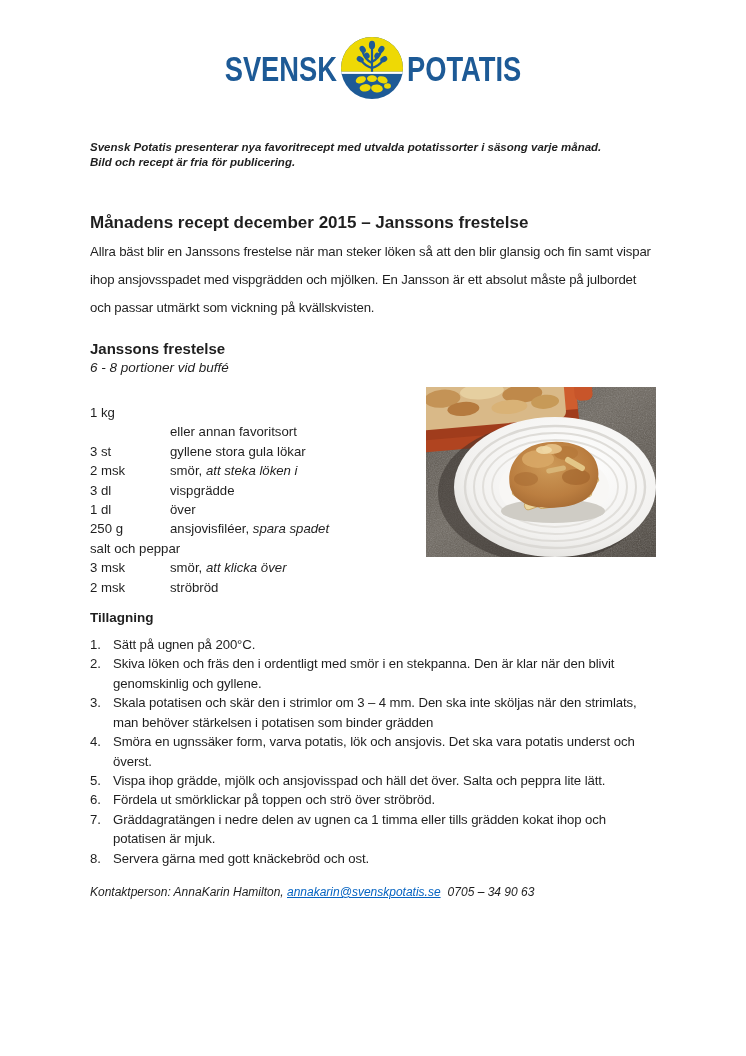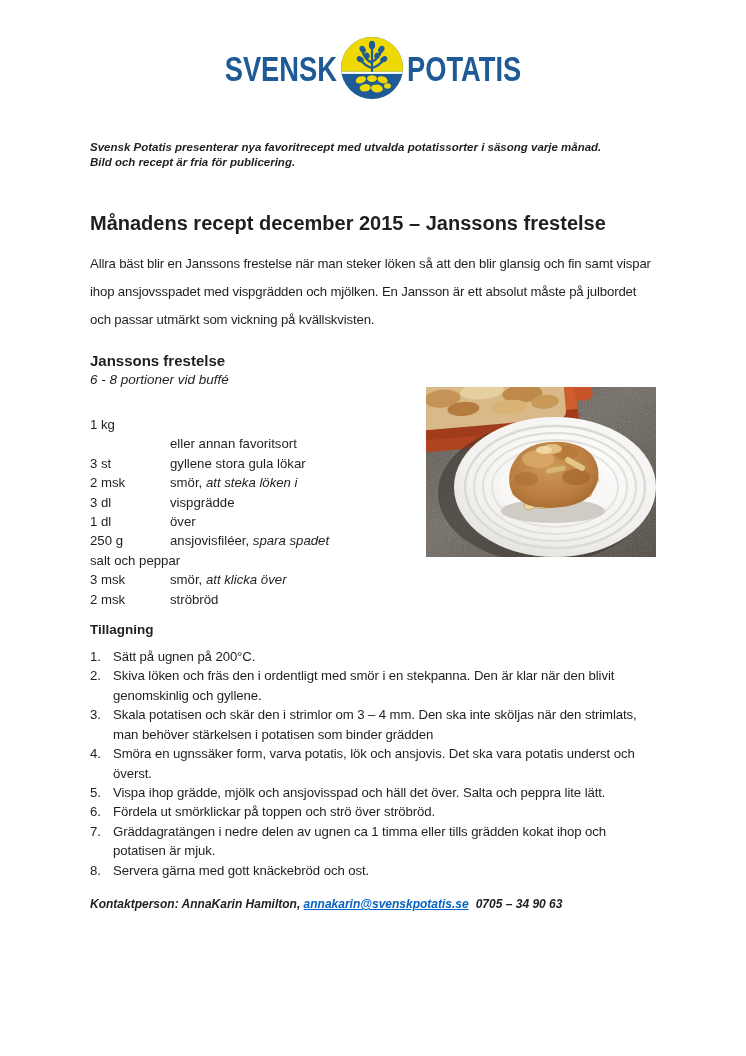--- a/index.html
+++ b/index.html
@@ -11,38 +11,38 @@
   .logo{display:flex;align-items:center;justify-content:center;gap:4px;height:64px;}
   .logo-word{font-size:35px;font-weight:bold;color:#1d5a96;letter-spacing:0;
              display:inline-block;transform:scaleX(0.78);line-height:1;}
   .logo-word.left{transform-origin:100% 50%;}
   .logo-word.right{transform-origin:0 50%;}
   .emblem{width:62px;height:62px;flex:none;}
 
   
   .intro{margin:40px 0 0;font-size:11.5px;line-height:15px;font-style:italic;font-weight:600;}
 
-  h1{margin:42px 0 16px;font-size:20px;line-height:22px;font-weight:bold;}
+  h1{margin:42px 0 4px;font-size:17px;line-height:22px;font-weight:bold;}
   .desc{margin:3px 0 17px;font-size:13.2px;line-height:28px;letter-spacing:-0.15px;width:566px;}
 
   h2{margin:17px 0 0;font-size:15px;line-height:19px;font-weight:bold;}
   .servings{margin:0;font-size:13.5px;line-height:19px;font-style:italic;}
 
   .ingredients{margin-top:26px;font-size:13.2px;line-height:19.4px;}
   .ing-row{display:flex;}
   .ing-qty{width:80px;flex:none;}
   .ing-note{font-style:italic;}
 
   h3{margin:11px 0 8px;font-size:13.5px;line-height:19px;font-weight:bold;}
   .steps{margin:4px 0 0;font-size:13.2px;line-height:19.4px;letter-spacing:-0.1px;}
   .step{display:flex;}
   .step-num{width:23px;flex:none;}
   .step-text{flex:1;}
 
-  .contact{margin:16px 0 0;font-size:12px;line-height:16px;font-style:italic;font-weight:700;}
+  .contact{margin:16px 0 0;font-size:12px;line-height:16px;font-style:italic;font-weight:400;}
   .contact a{color:#0563c1;text-decoration:underline;}
   .contact .phone{margin-left:7px;}
 
   
   .photo{position:absolute;left:426px;top:387px;width:230px;height:170px;}
   .photo svg{display:block;}
 </style>
 </head>
 <body>
 

